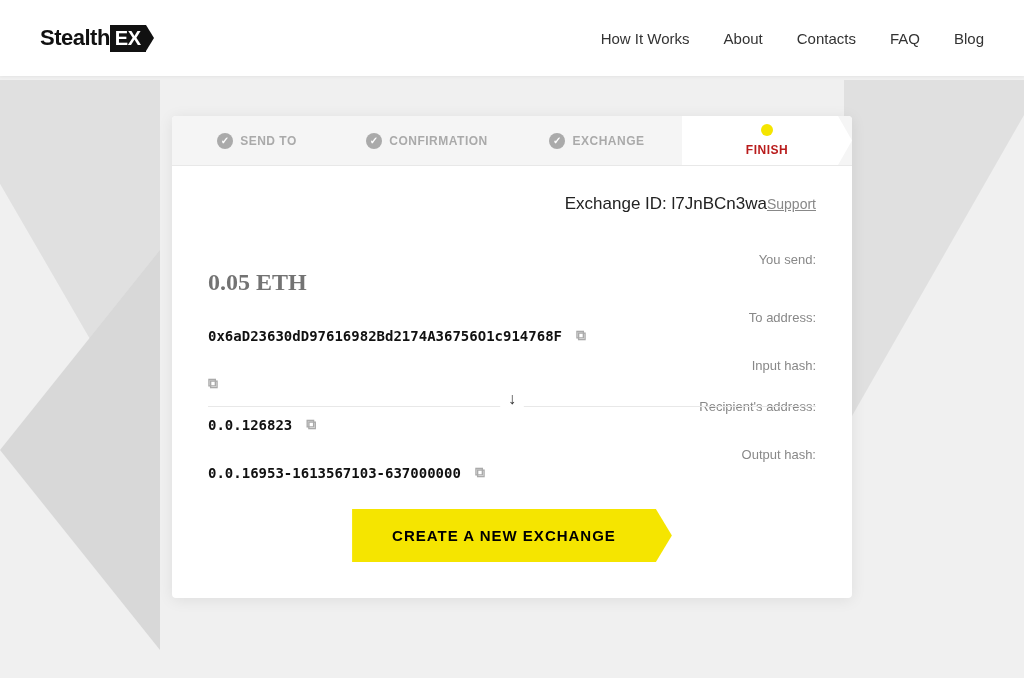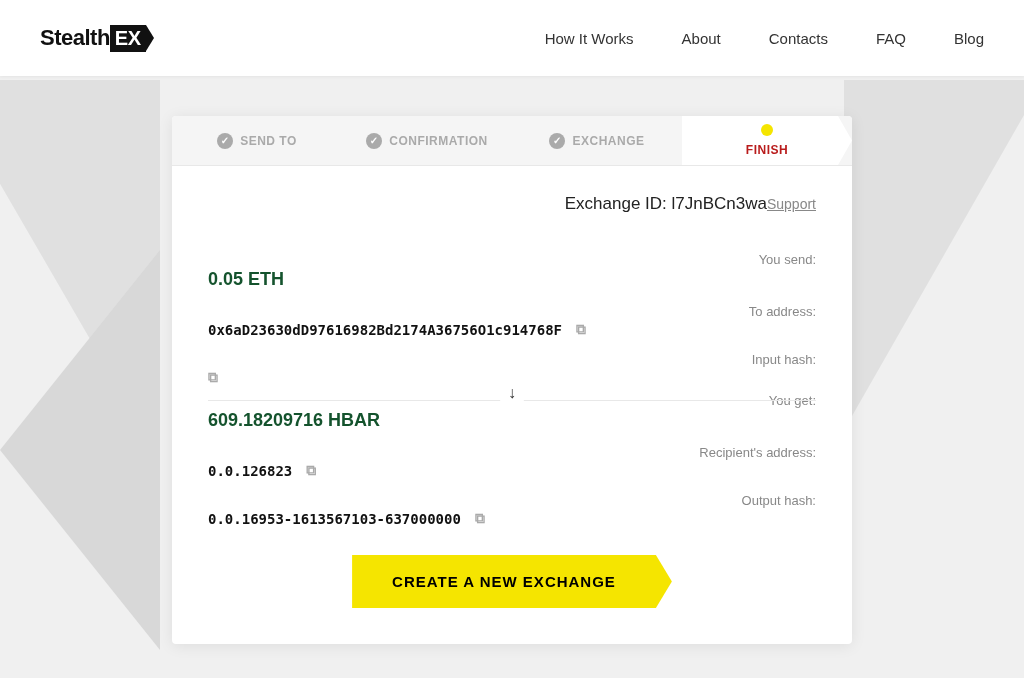--- a/index.html
+++ b/index.html
@@ -81,21 +81,21 @@
       right: -8px;
       top: 0;
       width: 0;
       height: 0;
       border-left: 8px solid #111;
       border-top: 13px solid transparent;
       border-bottom: 13px solid transparent;
     }
     nav {
       display: flex;
-      gap: 48px;
+      gap: 34px;
       align-items: center;
     }
     nav a {
       text-decoration: none;
       color: #333;
       font-size: 15px;
       font-weight: 400;
     }
 
     
@@ -186,24 +186,25 @@
     }
 
     .label {
       font-size: 13px;
       color: #888;
       margin-bottom: 2px;
       font-weight: 400;
       text-align: right;
     }
     .value-large {
-      font-size: 18px;
+      font-size: 24px;
       font-weight: 700;
-      color: #14532d;
+      color: #737373;
       margin-bottom: 14px;
+      font-family: Liberation Serif, serif;
     }
     .value-mono {
       font-size: 14px;
       font-weight: 700;
       color: #111;
       font-family: monospace;
       display: flex;
       align-items: center;
       gap: 14px;
       margin-bottom: 14px;
@@ -328,24 +329,20 @@
           <span class="copy-icon" title="Copy">⧉</span>
         </div>
       </div>
 
       <hr class="divider">
       <div style="position:relative; height:0; margin-top:-24px; margin-bottom:14px;">
         <div class="divider-arrow">↓</div>
       </div>
       <div style="margin-top: 14px;"></div>
 
-      <div>
-        <div class="label">You get:</div>
-        <div class="value-large">609.18209716 HBAR</div>
-      </div>
 
       <div>
         <div class="label">Recipient's address:</div>
         <div class="value-mono">
           <span>0.0.126823</span>
           <span class="copy-icon" title="Copy">⧉</span>
         </div>
       </div>
 
       <div>

